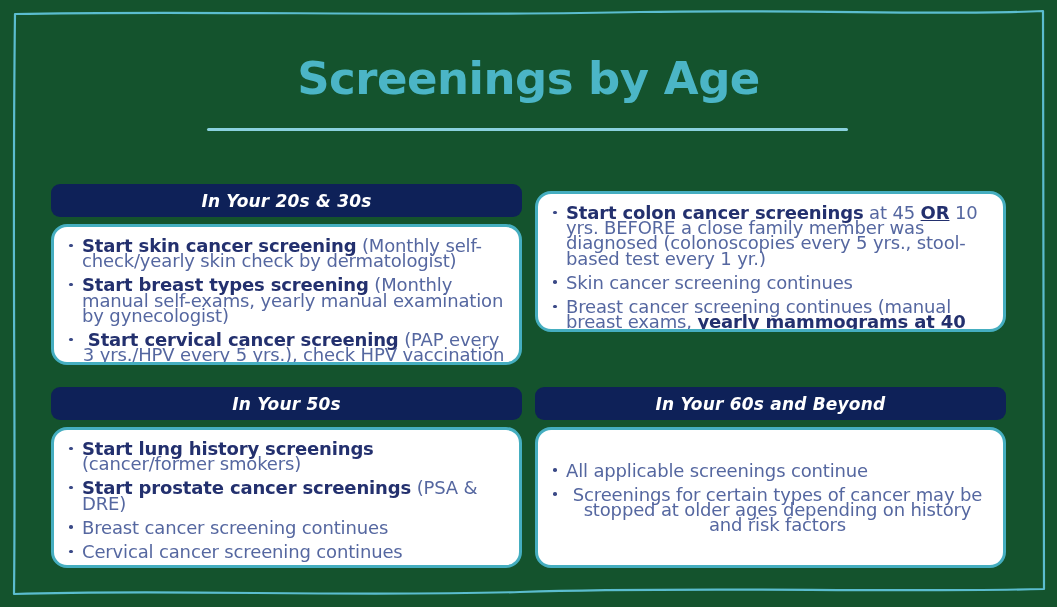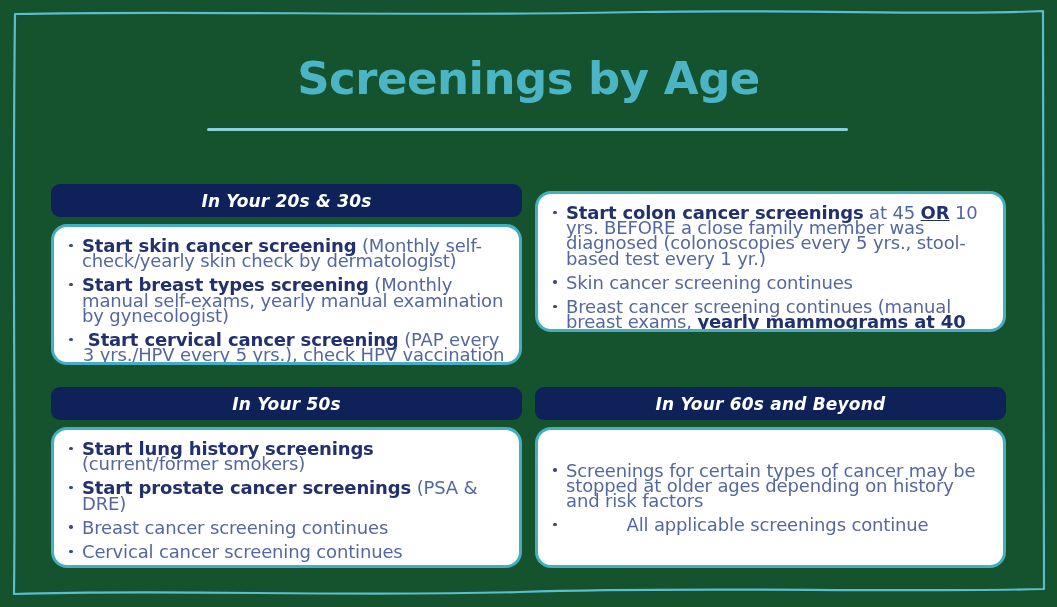--- a/index.html
+++ b/index.html
@@ -200,21 +200,21 @@
         </ul>
       </div>
     </div>
 
     <div class="panel col-left row-bottom">
       <div class="panel-header">In Your 50s</div>
       <div class="panel-body">
         <ul class="bullets loose">
           <li>
             <span class="dot"></span>
-            <b>Start lung history screenings</b><span> (current/former smokers)</span>
+            <b>Start lung history screenings</b><span> (cancer/former smokers)</span>
           </li>
           <li>
             <span class="dot"></span>
             <b>Start prostate cancer screenings</b><span> (PSA &amp; DRE)</span>
           </li>
           <li>
             <span class="dot"></span>
             <span>Breast cancer screening continues</span>
           </li>
           <li>
@@ -228,24 +228,24 @@
         </ul>
       </div>
     </div>
 
     <div class="panel col-right row-bottom">
       <div class="panel-header">In Your 60s and Beyond</div>
       <div class="panel-body centered">
         <ul class="bullets loose">
           <li>
             <span class="dot"></span>
+            <span>All applicable screenings continue</span>
+          </li>
+          <li>
+            <span class="dot"></span>
             <span>Screenings for certain types of cancer may be stopped at older ages depending on history and risk factors</span>
-          </li>
-          <li>
-            <span class="dot"></span>
-            <span>All applicable screenings continue</span>
           </li>
         </ul>
       </div>
     </div>
 
   </div>
 </div>
 
 </body></html>

